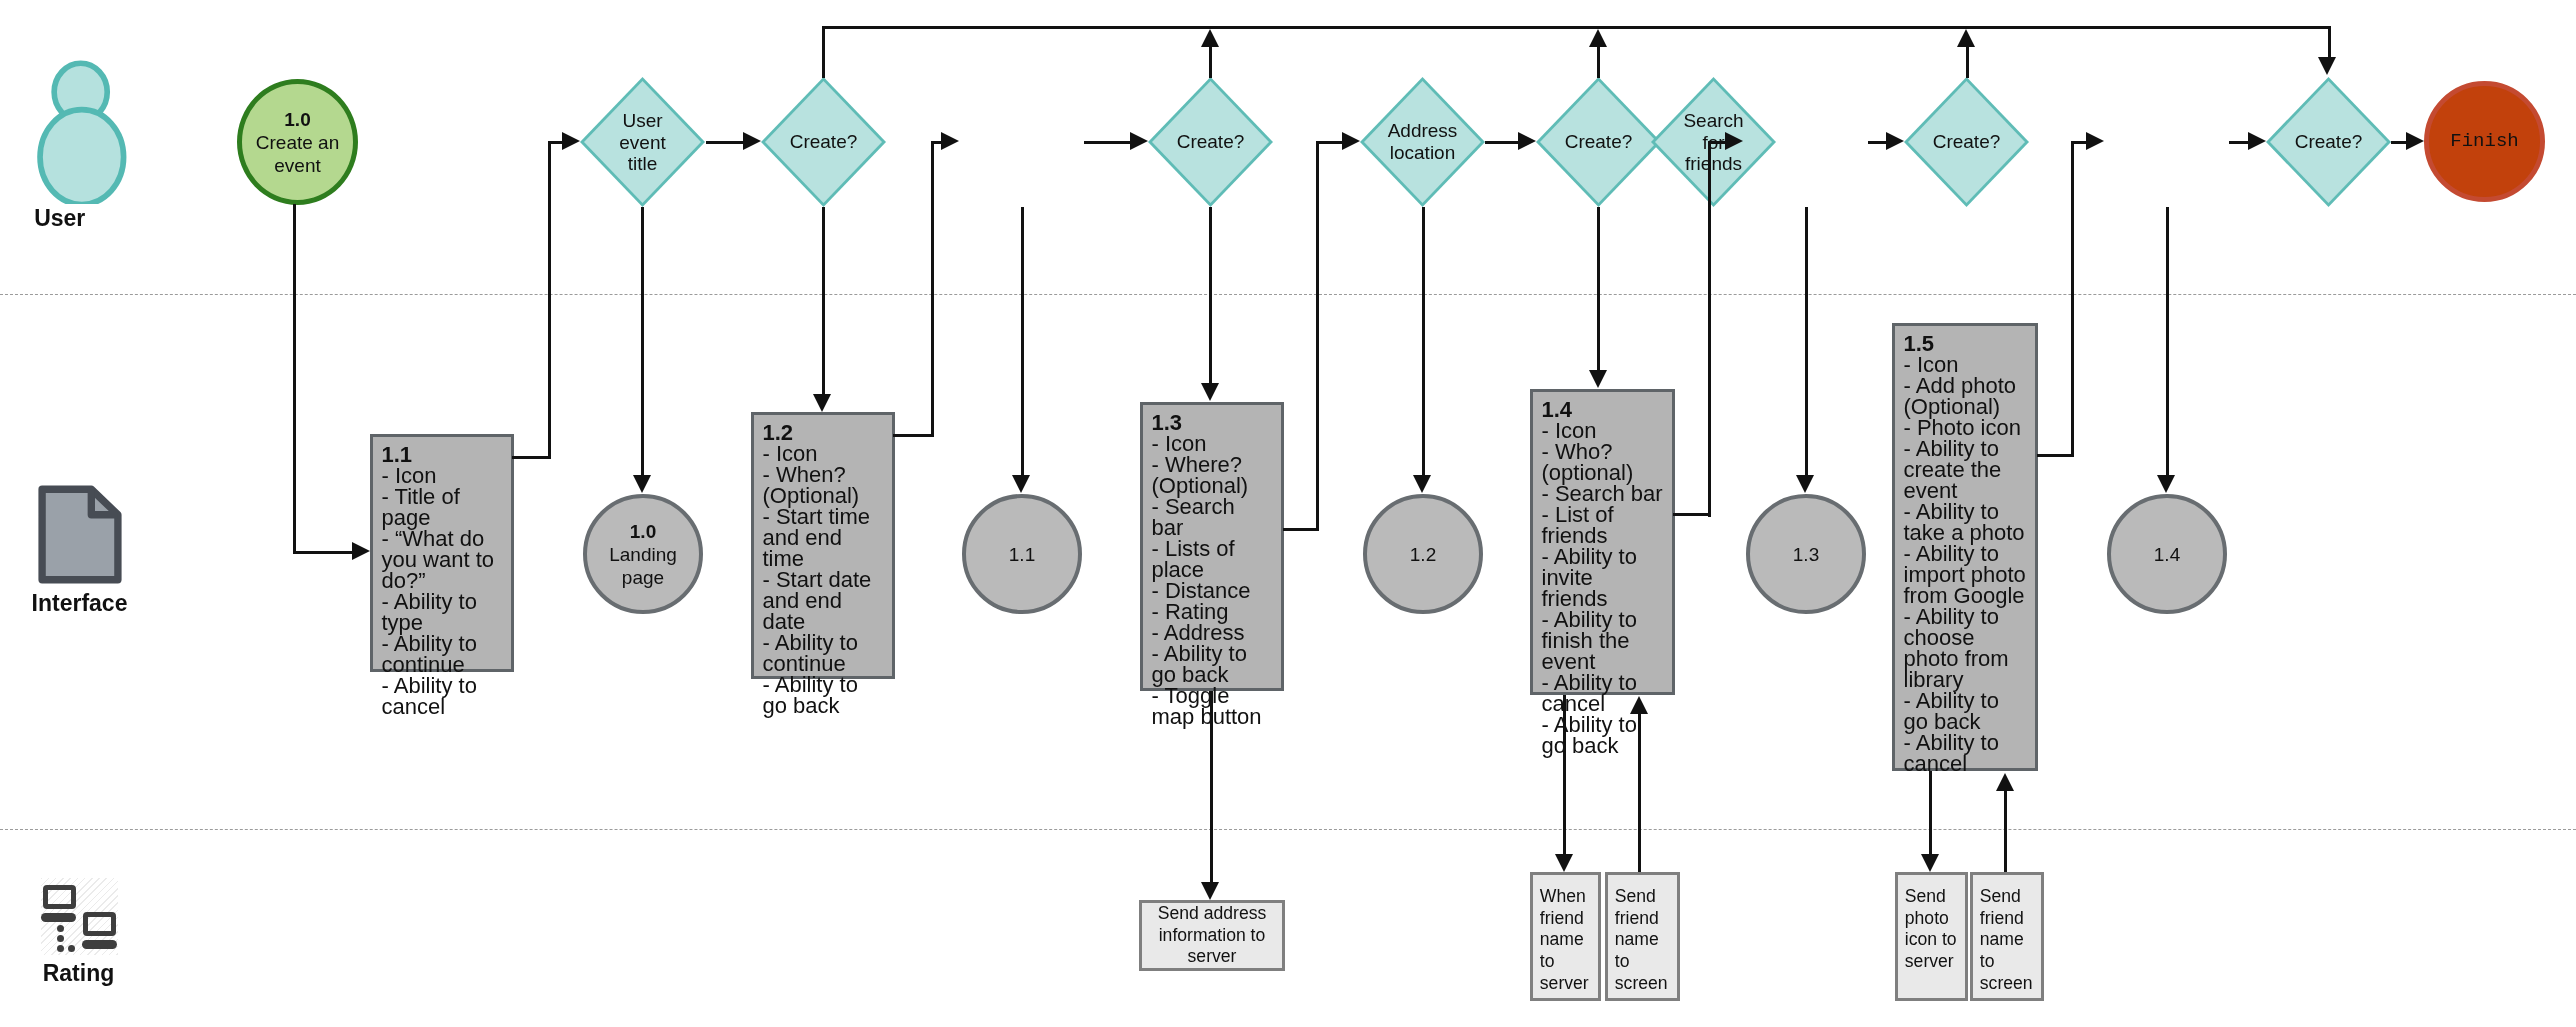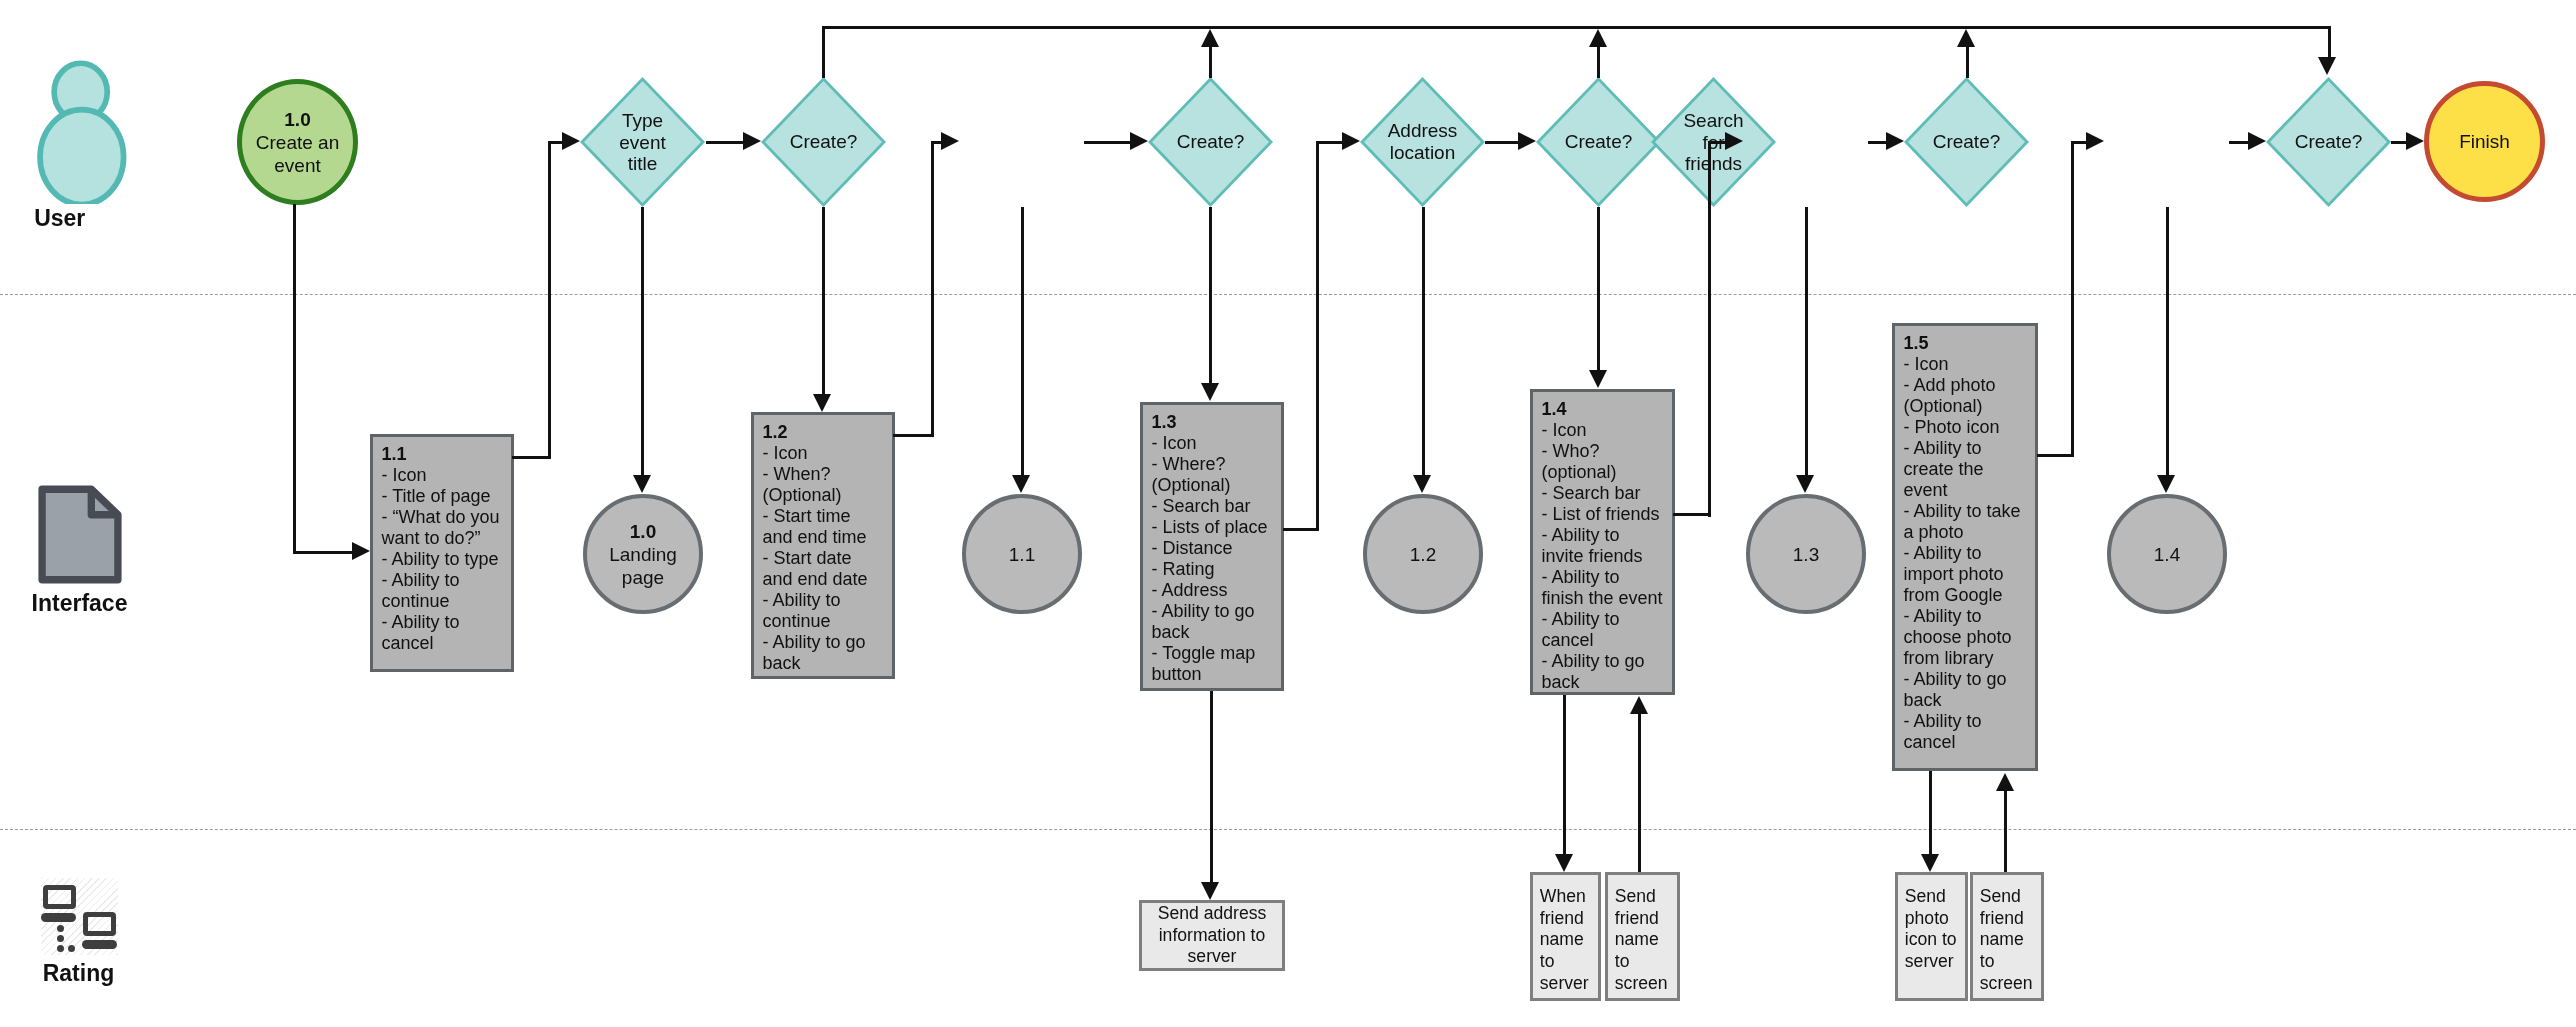--- a/index.html
+++ b/index.html
@@ -27,27 +27,27 @@
   .diamond .lbl{position:absolute;left:50%;top:50%;transform:translate(-50%,-50%);
                 width:85px;text-align:center;font-size:19px;line-height:21.6px;}
   .diamond .lbl.narrow{width:64px;}
   .diamond .lbl.mid{width:79px;}
 
   
   .circle{position:absolute;border-radius:50%;box-sizing:border-box;
           display:flex;flex-direction:column;align-items:center;justify-content:center;
           text-align:center;font-size:19px;line-height:23px;}
   .start-circle{left:237px;top:79px;width:121px;height:126px;background:#b4d88f;border:5.1px solid #2e7d1e;}
-  .finish-circle{left:2424px;top:81px;width:121px;height:121px;background:#fde047;border:5.1px solid #c44a31;}
+  .finish-circle{left:2424px;top:81px;width:121px;height:121px;background:#c2410c;border:5.1px solid #c44a31;font-family:Liberation Mono, monospace;}
   .ui-circle{background:#bababa;border:4.5px solid #686d71;width:120px;height:120px;top:494px;}
   .b{font-weight:bold;}
 
   
   .ibox{position:absolute;box-sizing:border-box;background:#b4b4b4;border:3.4px solid #5f6468;
-        padding:6.8px 8.5px;font-size:18px;line-height:21px;}
+        padding:6.8px 8.5px;font-size:22px;line-height:21px;}
   .ibox .items{white-space:pre-line;}
 
   
   .sbox{position:absolute;box-sizing:border-box;background:#e9e9e9;border:3.4px solid #7f7f7f;
         font-size:17.6px;line-height:21.6px;}
   .sbox.pad{padding:11.3px 5.7px 5.7px 6.8px;}
   .sbox.center{display:flex;align-items:center;justify-content:center;text-align:center;padding:3.4px;}
 
   
   .lane-label{position:absolute;font-size:23px;font-weight:bold;text-align:center;width:125px;}
@@ -92,21 +92,21 @@
   <div class="lane-label" style="left:16px;top:960px">Rating</div>
 
   <div class="circle start-circle">
     <span class="b">1.0</span>
     <span style="width:91px">Create an event</span>
   </div>
 
   <div class="diamond" style="left:580px;top:77px">
     <div class="shp"></div>
       <div class="shp-in"></div>
-    <div class="lbl narrow">Type event title</div>
+    <div class="lbl narrow">User event title</div>
   </div>
   <div class="diamond" style="left:761px;top:77px">
     <div class="shp"></div>
       <div class="shp-in"></div>
     <div class="lbl">Create?</div>
   </div>
   <div class="diamond" style="left:1148px;top:77px">
     <div class="shp"></div>
       <div class="shp-in"></div>
     <div class="lbl">Create?</div>

